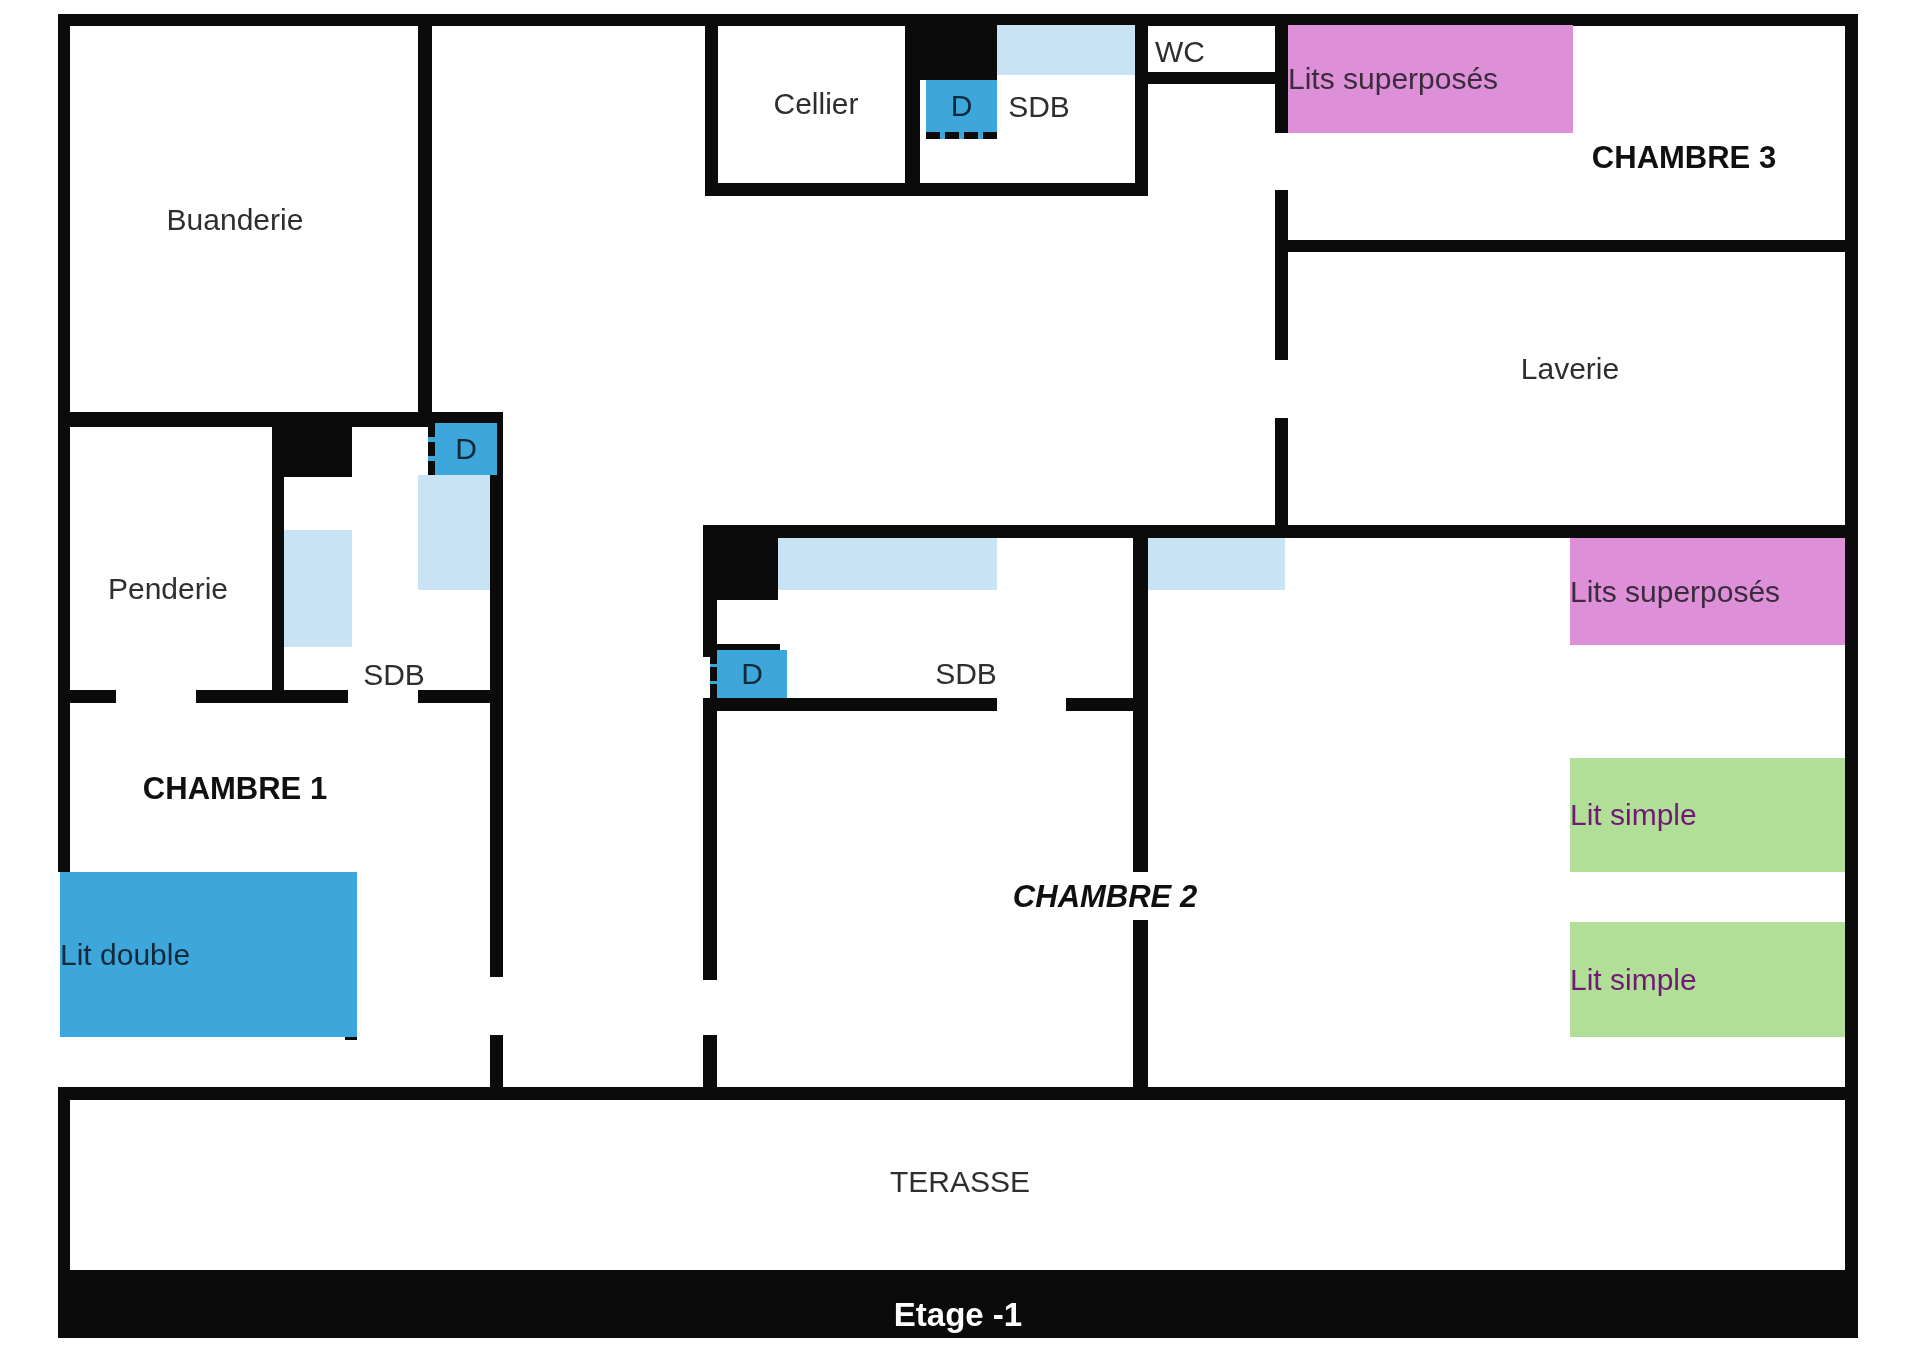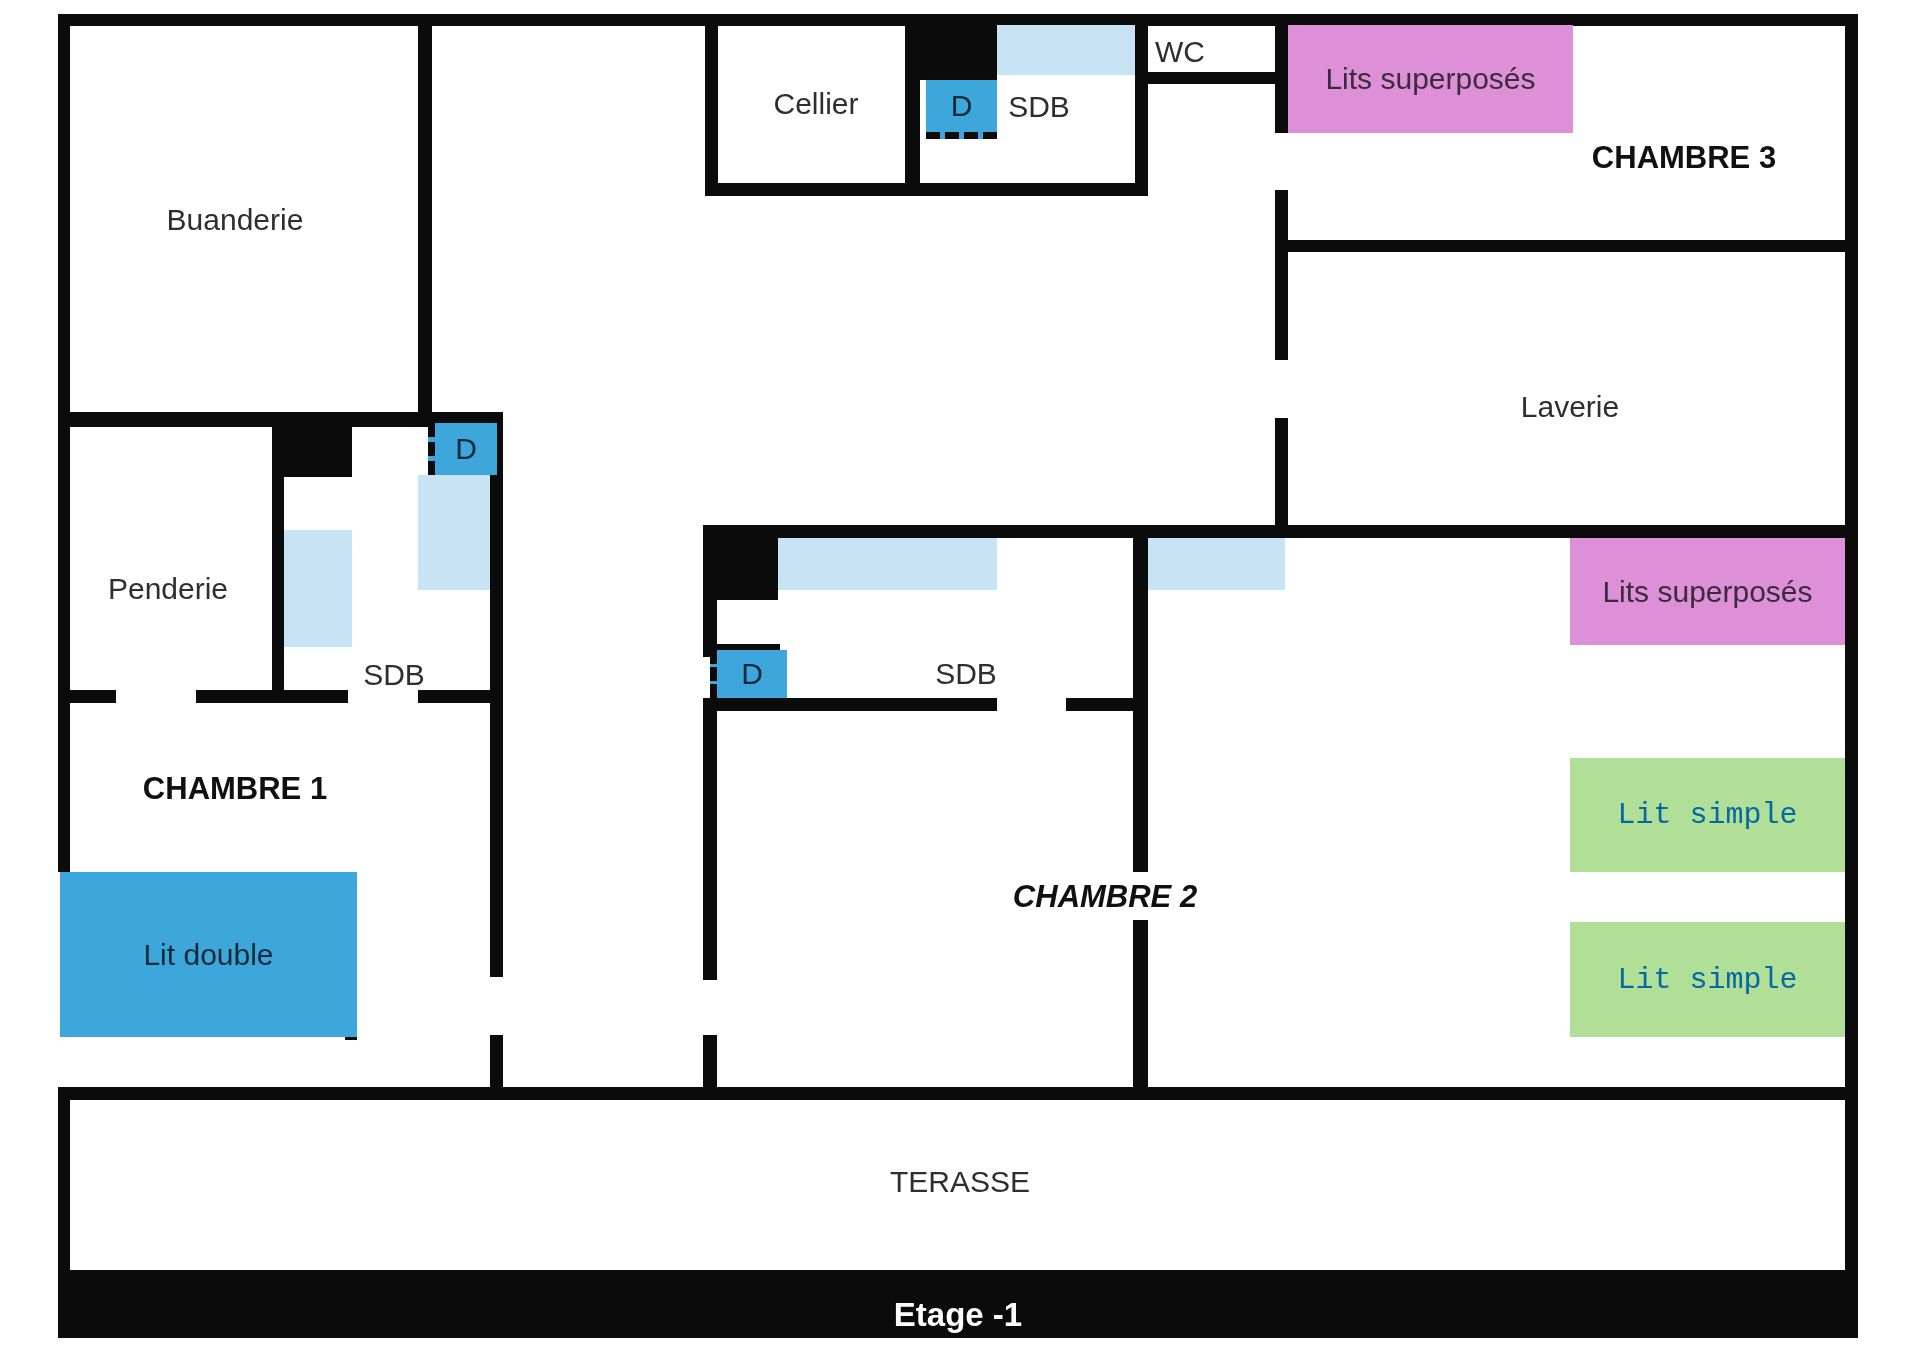--- a/index.html
+++ b/index.html
@@ -13,25 +13,25 @@
     font-family:"Liberation Sans",sans-serif;overflow:hidden;
   }
   .wall{position:absolute;background:var(--wall);}
   .room-label{
     position:absolute;transform:translate(-50%,-50%);
     font-size:30px;color:var(--label);white-space:nowrap;
   }
   .room-label.bold{font-weight:bold;color:var(--label-dark);font-size:31px;}
   .room-label.bg-white{background:var(--bg);padding:2px 10px;font-style:italic;}
   .furn{
-    position:absolute;display:flex;align-items:center;justify-content:center;
+    position:absolute;display:flex;align-items:center;justify-content:flex-start;
     font-size:30px;color:#222;text-align:center;white-space:nowrap;
   }
   .furn.pink{background:var(--bunk-pink);color:#3c2b3c;}
-  .furn.green{background:var(--bed-green);color:#0369a1;font-family:Liberation Mono, monospace;}
+  .furn.green{background:var(--bed-green);color:#701a75;}
   .furn.blue{background:var(--bed-blue);color:#122a3a;}
   .furn.lightblue{background:var(--fixture-blue);}
   .door{
     position:absolute;background:var(--door-blue);display:flex;align-items:center;
     justify-content:center;font-size:30px;color:#10293a;
   }
   .door.dash-left{border-left:7px dashed var(--wall);}
   .door.dash-bottom{border-bottom:7px dashed var(--wall);}
   .etage-bar{
     position:absolute;left:58px;top:1270px;width:1800px;height:68px;background:var(--wall);
@@ -118,21 +118,21 @@
   </div>
 
   <div class="room-label" style="left:235px;top:220px">Buanderie</div>
   <div class="room-label" style="left:168px;top:589px">Penderie</div>
   <div class="room-label" style="left:394px;top:675px">SDB</div>
   <div class="room-label bold" style="left:235px;top:789px">CHAMBRE 1</div>
   <div class="room-label" style="left:816px;top:104px">Cellier</div>
   <div class="room-label" style="left:1039px;top:107px">SDB</div>
   <div class="room-label" style="left:1180px;top:52px">WC</div>
   <div class="room-label bold" style="left:1684px;top:158px">CHAMBRE 3</div>
-  <div class="room-label" style="left:1570px;top:407px">Laverie</div>
+  <div class="room-label" style="left:1570px;top:369px">Laverie</div>
   <div class="room-label" style="left:966px;top:674px">SDB</div>
   <div class="room-label bold bg-white" style="left:1105px;top:897px">CHAMBRE 2</div>
   <div class="room-label" style="left:960px;top:1182px">TERASSE</div>
 
   <div class="etage-bar">
     <span>Etage -1</span>
   </div>
 
 </div>
 

